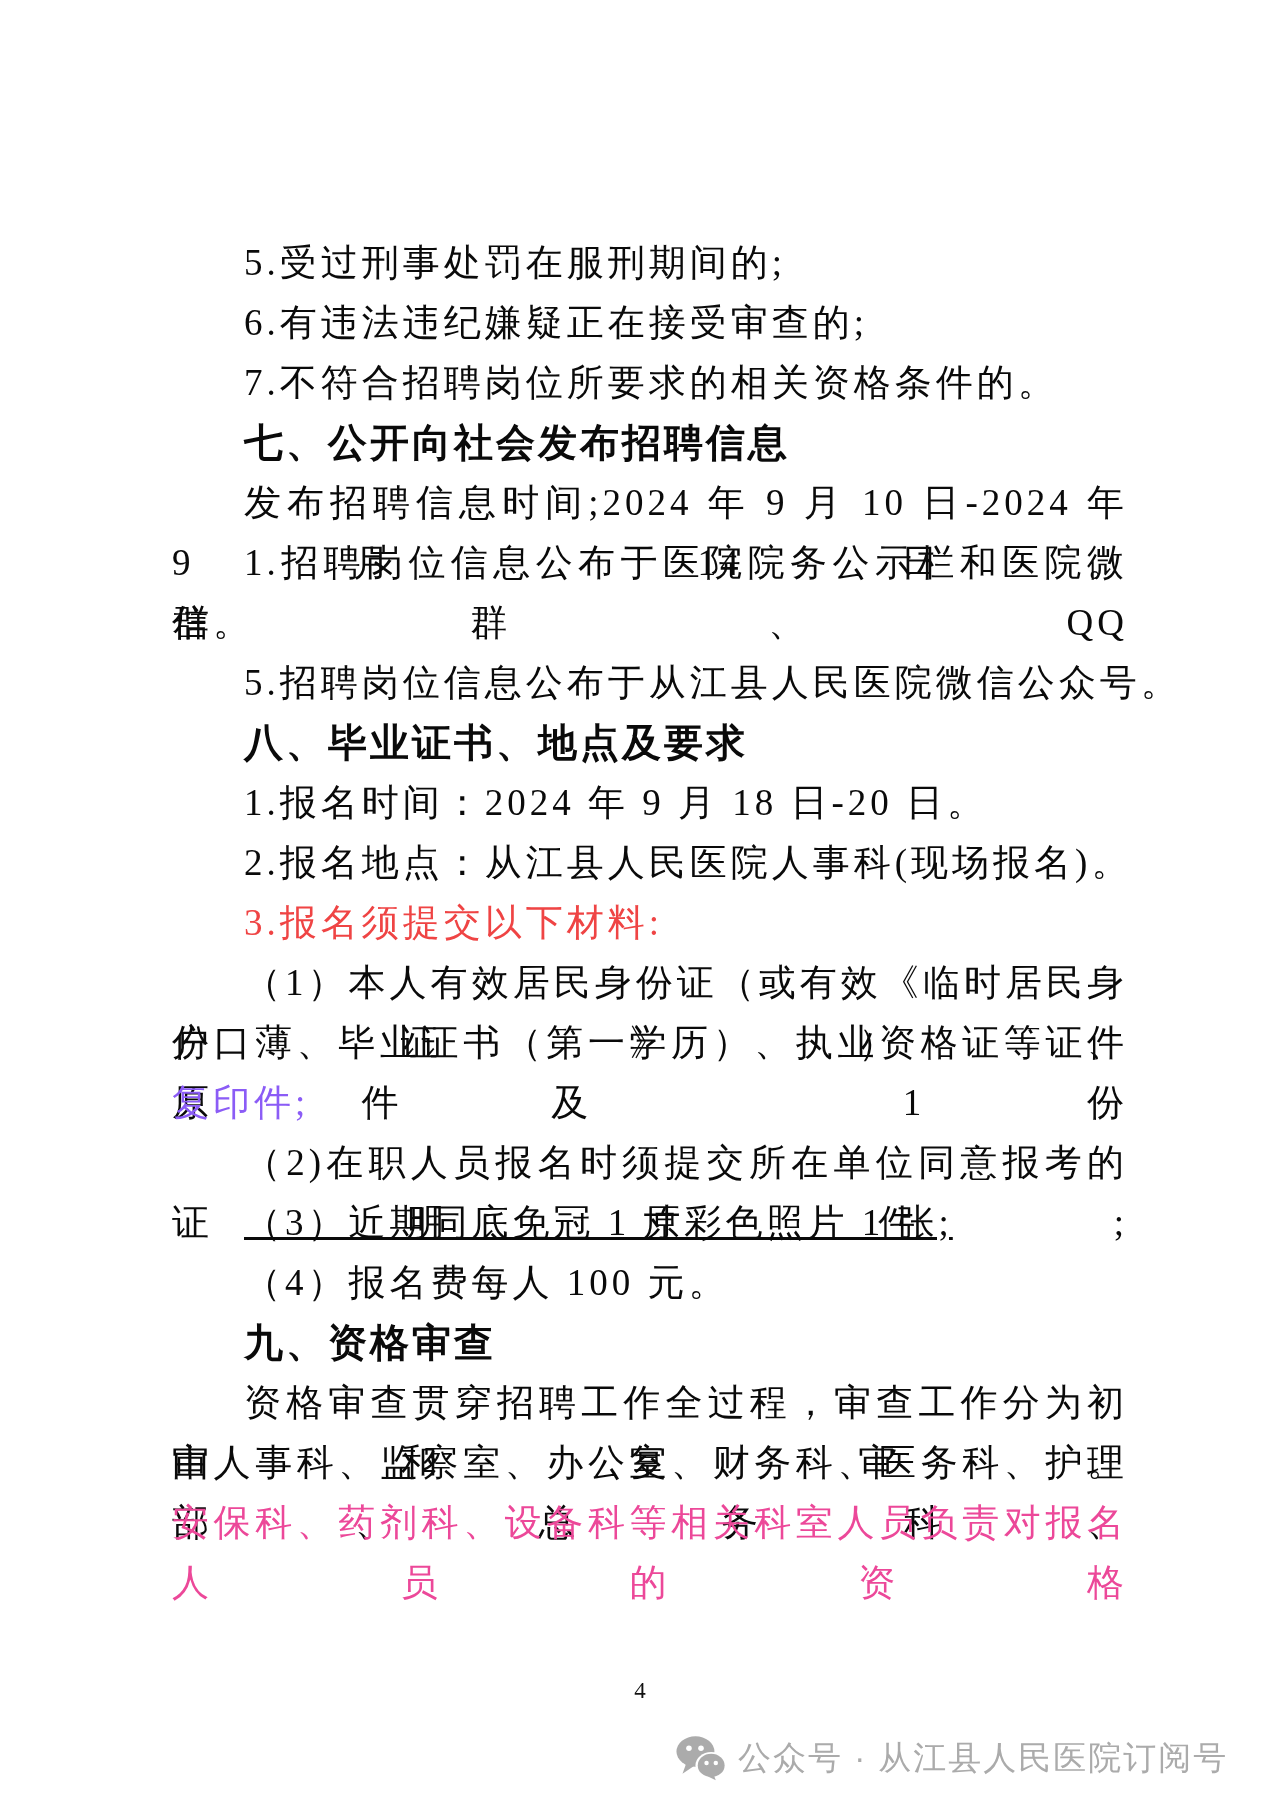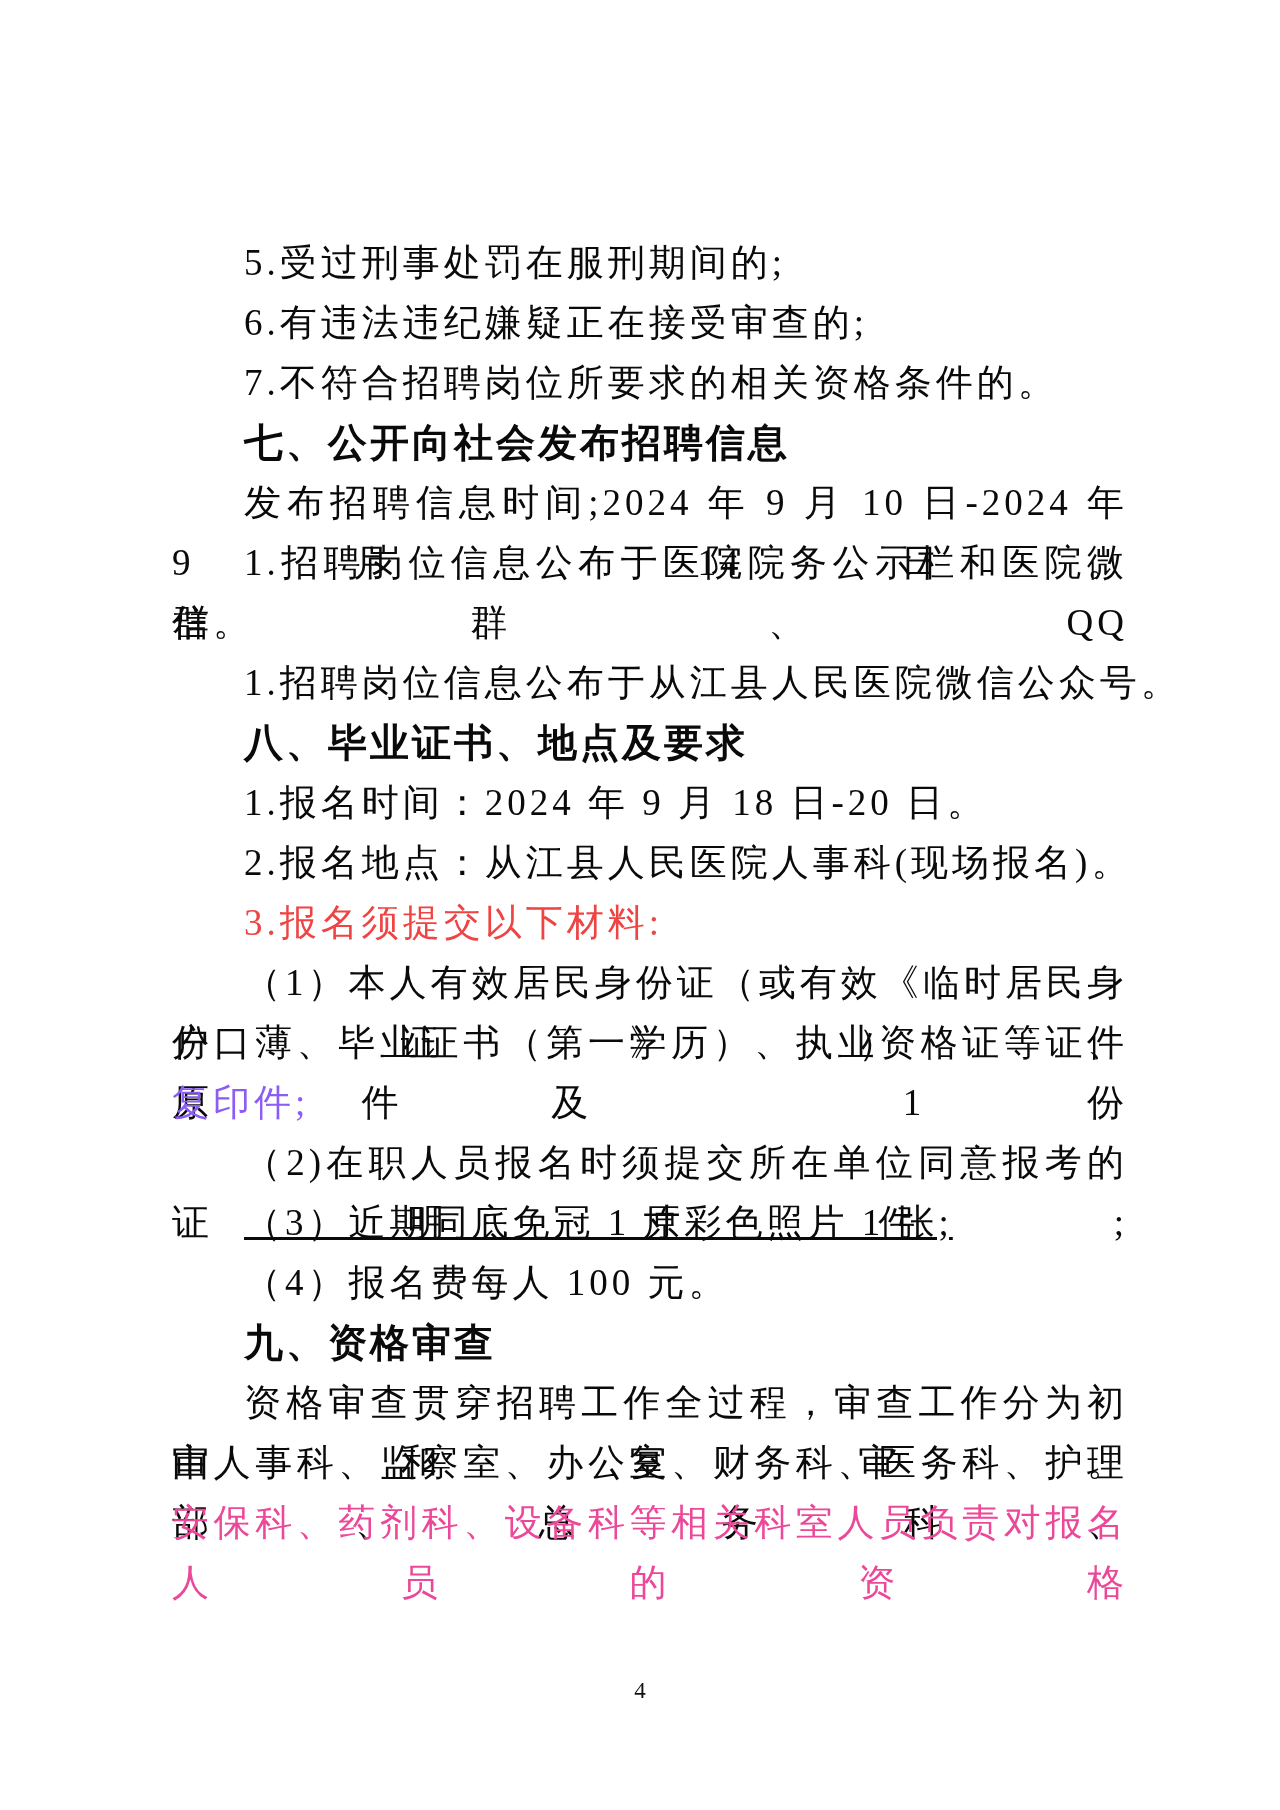--- a/index.html
+++ b/index.html
@@ -81,33 +81,50 @@
 <div class="page">
 
   <div class="doc" id="doc-body">
       <div class="line indent" style="color: rgb(10, 10, 10);">5.受过刑事处罚在服刑期间的;</div>
       <div class="line indent" style="color: rgb(10, 10, 10);">6.有违法违纪嫌疑正在接受审查的;</div>
       <div class="line indent" style="color: rgb(10, 10, 10);">7.不符合招聘岗位所要求的相关资格条件的。</div>
       <div class="line heading indent" style="color: rgb(10, 10, 10);">七、公开向社会发布招聘信息</div>
       <div class="line indent justify" style="color: rgb(10, 10, 10);">发布招聘信息时间;2024 年 9 月 10 日-2024 年 9 月 14 日。</div>
       <div class="line indent justify" style="color: rgb(10, 10, 10);">1.招聘岗位信息公布于医院院务公示栏和医院微信群、QQ</div>
       <div class="line" style="color: rgb(10, 10, 10);">群。</div>
-      <div class="line indent" style="color: rgb(10, 10, 10);">1.招聘岗位信息公布于从江县人民医院微信公众号。</div>
+      <div class="line indent" style="color: rgb(10, 10, 10);">5.招聘岗位信息公布于从江县人民医院微信公众号。</div>
       <div class="line heading indent" style="color: rgb(10, 10, 10);">八、毕业证书、地点及要求</div>
       <div class="line indent" style="color: rgb(10, 10, 10);">1.报名时间：2024 年 9 月 18 日-20 日。</div>
       <div class="line indent" style="color: rgb(10, 10, 10);">2.报名地点：从江县人民医院人事科(现场报名)。</div>
       <div class="line indent" style="color: #ef4444;">3.报名须提交以下材料:</div>
       <div class="line indent justify" style="color: rgb(10, 10, 10);">（1）本人有效居民身份证（或有效《临时居民身份证》）、</div>
       <div class="line justify" style="color: rgb(10, 10, 10);">户口薄、毕业证书（第一学历）、执业资格证等证件原件及 1 份</div>
       <div class="line" style="color: #8b5cf6;">复印件;</div>
       <div class="line indent justify" style="color: rgb(10, 10, 10);">（2)在职人员报名时须提交所在单位同意报考的证明原件;</div>
       <div class="line indent" style="color: rgb(10, 10, 10); text-decoration: underline;">（3）近期同底免冠 1 寸彩色照片 1 张;</div>
       <div class="line indent" style="color: rgb(10, 10, 10);">（4）报名费每人 100 元。</div>
       <div class="line heading indent" style="color: rgb(10, 10, 10);">九、资格审查</div>
       <div class="line indent justify" style="color: rgb(10, 10, 10);">资格审查贯穿招聘工作全过程，审查工作分为初审和复审。</div>
       <div class="line justify" style="color: rgb(10, 10, 10);">由人事科、监察室、办公室、财务科、医务科、护理部、总务科、</div>
       <div class="line justify" style="color: #ec4899;">安保科、药剂科、设备科等相关科室人员负责对报名人员的资格</div>
     </div>
 
   <div class="page-number">4</div>
 
+  <div class="footer">
+    <svg class="wechat-icon" viewBox="0 0 54 48" xmlns="http://www.w3.org/2000/svg" aria-hidden="true">
+
+      <ellipse cx="21" cy="17" rx="20.5" ry="16.5" fill="#ababab"></ellipse>
+      <path d="M11 30 L7 41 L19 33 Z" fill="#ababab"></path>
+      <circle cx="14" cy="13.5" r="3" fill="#ffffff"></circle>
+      <circle cx="27" cy="13.5" r="3" fill="#ffffff"></circle>
+
+      <ellipse cx="38" cy="32" rx="17" ry="14.5" fill="#ffffff"></ellipse>
+
+      <ellipse cx="38" cy="32" rx="14.5" ry="12.5" fill="#ababab"></ellipse>
+      <path d="M41 43 L43 48 L34.5 44 Z" fill="#ababab"></path>
+      <circle cx="33" cy="29.5" r="2.4" fill="#ffffff"></circle>
+      <circle cx="43" cy="29.5" r="2.4" fill="#ffffff"></circle>
+    </svg>
+    <span class="footer-label">公众号 · 从江县人民医院订阅号</span>
+  </div>
 
 </div>
 
 </body></html>

